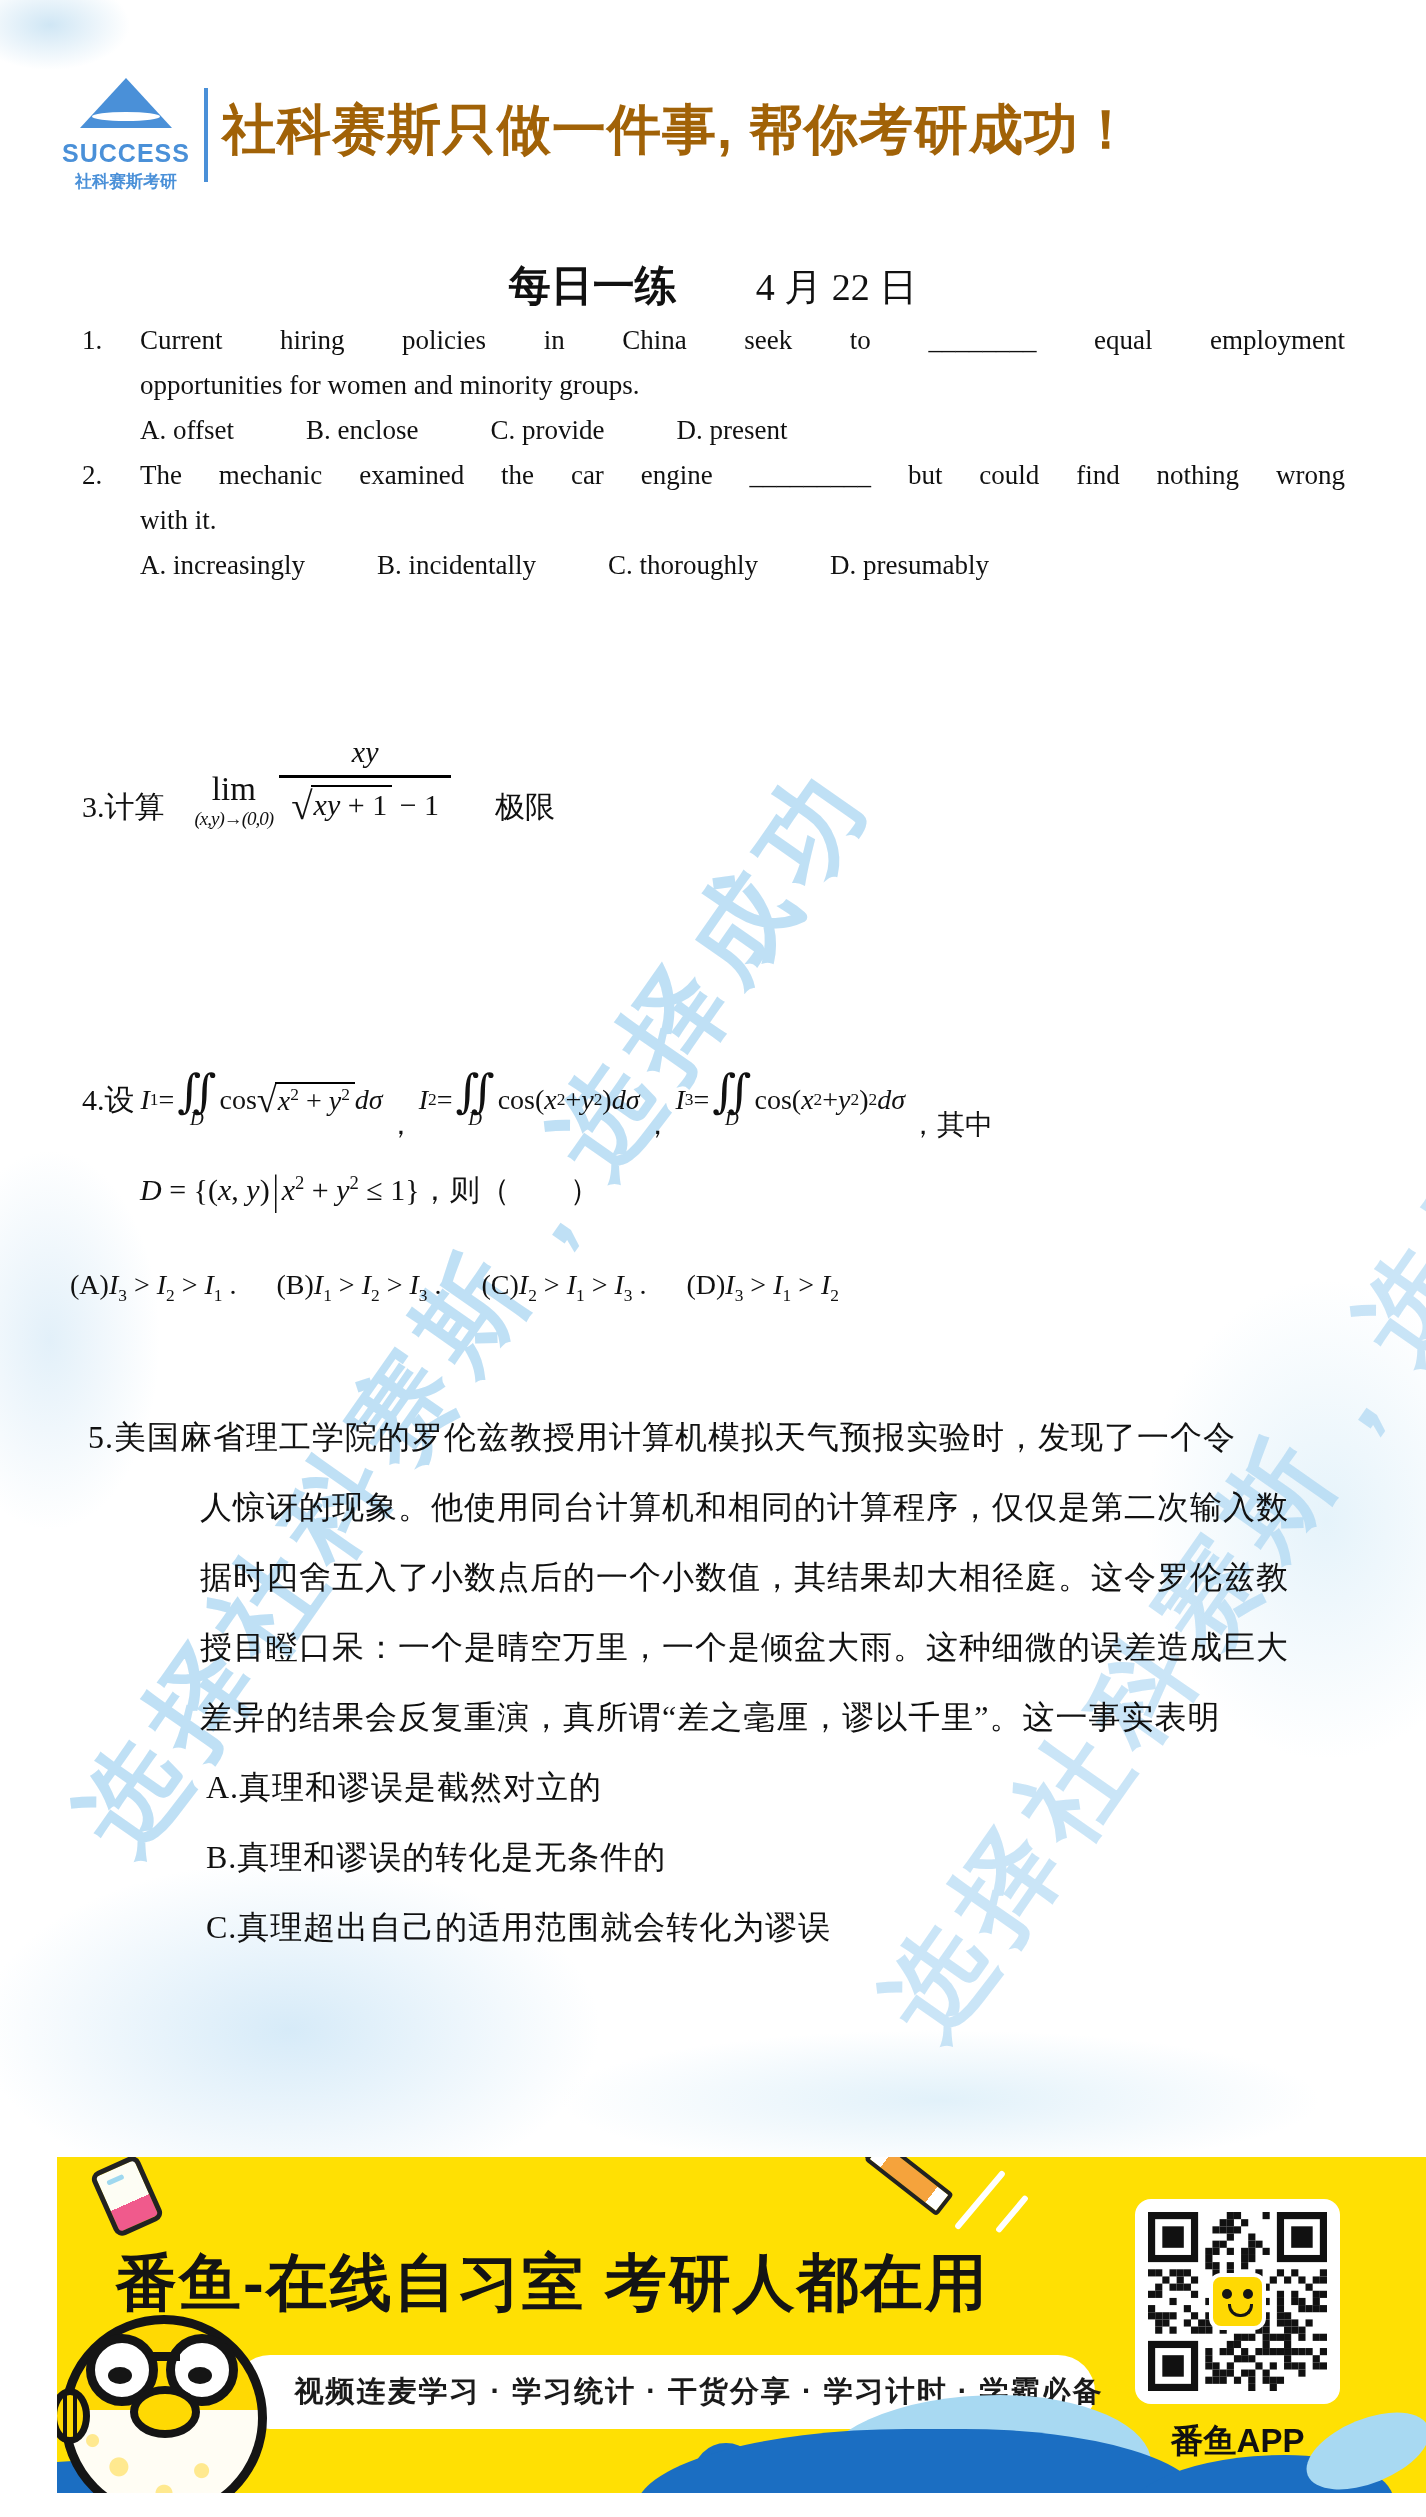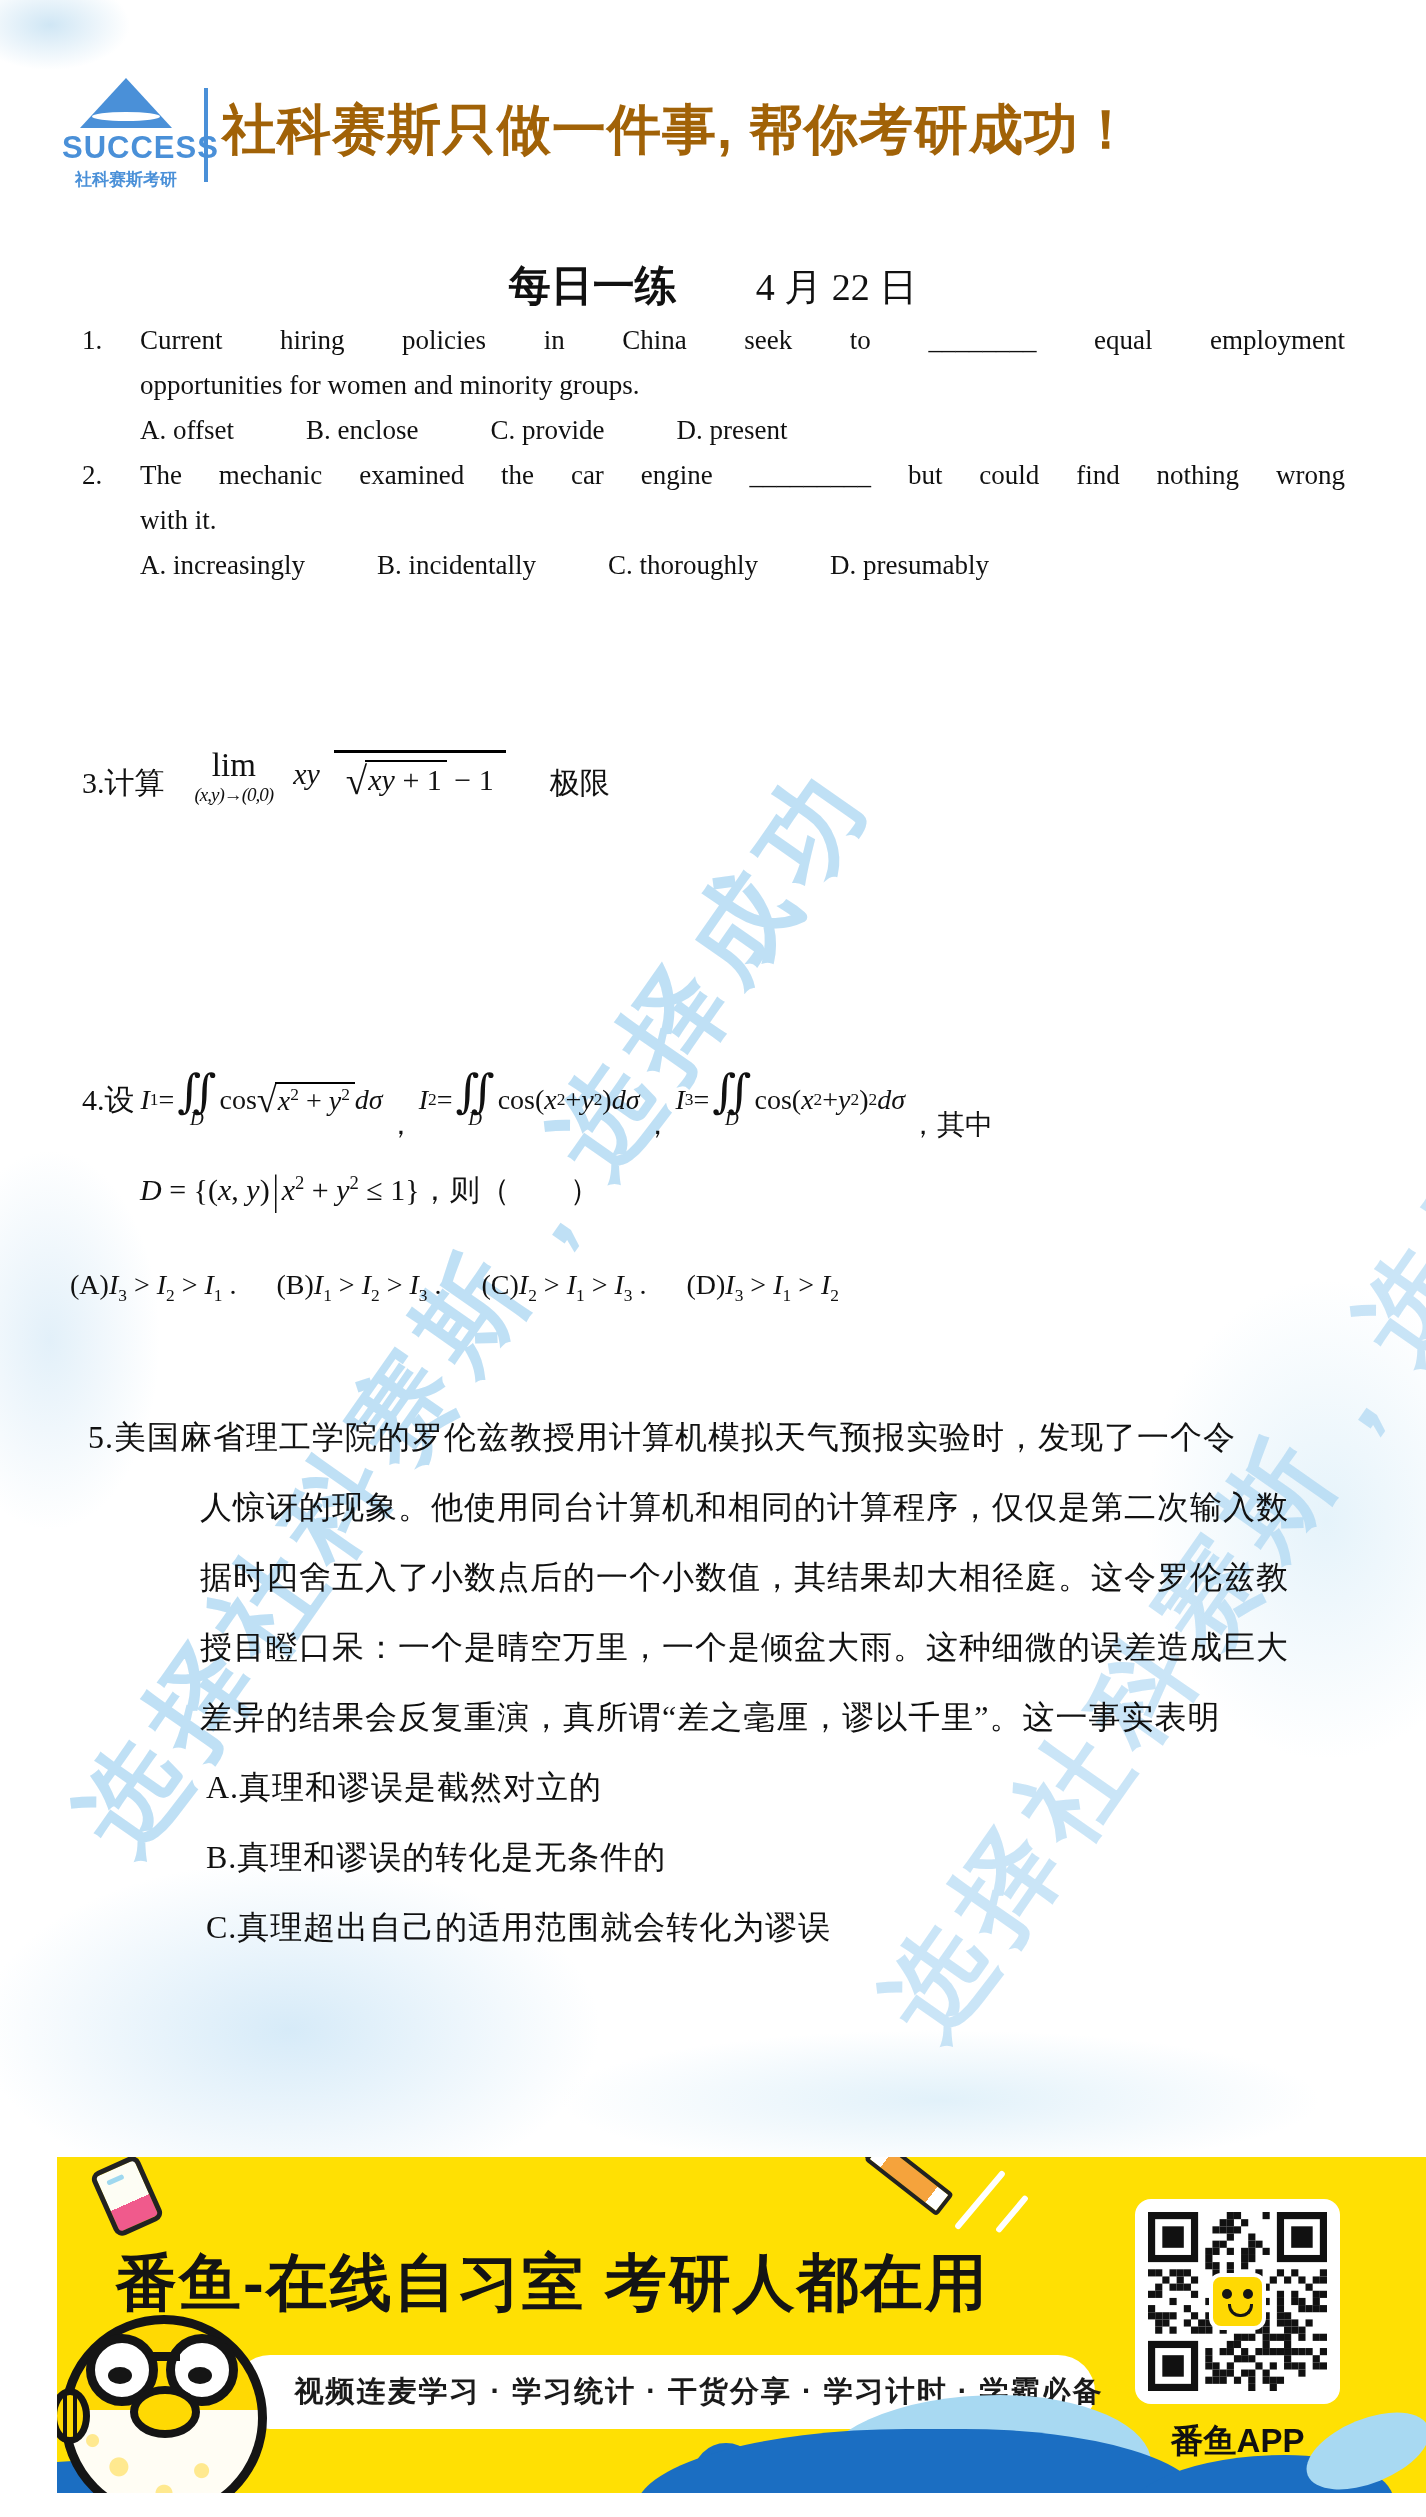--- a/index.html
+++ b/index.html
@@ -16,21 +16,21 @@
   .wm{position:absolute;font-family:"Liberation Sans",sans-serif;font-weight:700;
       font-size:104px;letter-spacing:14px;color:rgba(128,194,235,.5);white-space:nowrap;
       transform:rotate(-55deg);transform-origin:0 0;pointer-events:none;}
   .wm1{left:46px;top:1800px;}
   .wm2{left:852px;top:1985px;color:rgba(128,194,235,.42);}
   
   .hdr{position:absolute;left:0;top:0;width:1426px;height:210px;}
   .logo{position:absolute;left:62px;top:78px;width:128px;text-align:center;color:#4a90d8;font-family:"Liberation Sans",sans-serif;}
   .logo-tri{position:relative;margin:0 auto;width:0;height:0;border-left:46px solid transparent;border-right:46px solid transparent;border-bottom:50px solid #4a90d8;}
   .logo-tri:after{content:"";position:absolute;left:-34px;top:34px;width:68px;height:9px;background:#fff;border-radius:50%;}
-  .logo-name{font-size:31px;font-weight:800;letter-spacing:1px;margin-top:2px;}
+  .logo-name{font-size:25px;font-weight:800;letter-spacing:1px;margin-top:11px;}
   .logo-sub{font-size:17px;font-weight:800;margin-top:2px;}
   .hdr-div{position:absolute;left:204px;top:88px;width:4px;height:94px;background:#4a90d8;}
   .slogan{position:absolute;left:222px;top:94px;font-family:"Liberation Sans",sans-serif;
           font-size:54px;font-weight:900;color:#a16207;letter-spacing:1px;white-space:nowrap;}
   
   .doc-title{position:absolute;left:0;top:258px;width:1426px;display:flex;justify-content:center;gap:79px;align-items:baseline;}
   .doc-title .t1{font-size:42px;font-weight:800;}
   .doc-title .t2{font-size:38px;}
   
   .q{position:absolute;display:flex;}
@@ -40,21 +40,21 @@
   .optrow{display:flex;}
   .q1pos{left:82px;top:318px;} .q1pos .optrow{gap:72px;}
   .q2pos{left:82px;top:453px;} .q2pos .optrow{gap:72px;}
   
   .q3{position:absolute;left:82px;top:721px;display:flex;align-items:flex-end;font-size:30px;}
   .q3 .pre{padding-top:14px;}
   .q3 .suf{padding-top:8px;margin-left:44px;}
   .limwrap{display:inline-flex;flex-direction:column;align-items:center;margin:28px 6px 0 30px;line-height:1;}
   .lim{font-size:33px;}
   .limsub{font-size:19px;font-style:italic;margin-top:3px;letter-spacing:-1px;}
-  .frac{display:inline-flex;flex-direction:row;align-items:center;margin-top:14px;line-height:1.15;}
+  .frac{display:inline-flex;flex-direction:column;align-items:center;margin-top:14px;line-height:1.15;}
   .frac .num{font-style:italic;font-size:30px;padding:0 14px 5px;}
   .frac .den{border-top:3px solid #000;font-size:30px;padding:6px 12px 0;white-space:nowrap;}
   .sq{font-size:1.3em;vertical-align:-4px;margin-right:-2px;}
   .rad{border-top:2.5px solid #000;padding:1px 5px 0 3px;}
   sub{font-size:.62em;} sup{font-size:.62em;}
   .q4{position:absolute;left:82px;top:1052px;width:1320px;font-size:28px;}
   .q4 .l1{display:flex;align-items:center;white-space:nowrap;height:96px;}
   .q4 .intro{font-size:30px;margin-right:6px;}
   .iint{display:inline-flex;flex-direction:column;align-items:center;line-height:.85;margin:0 3px;}
   .ii{font-size:46px;} .iid{font-size:19px;font-style:italic;margin-top:0;}

